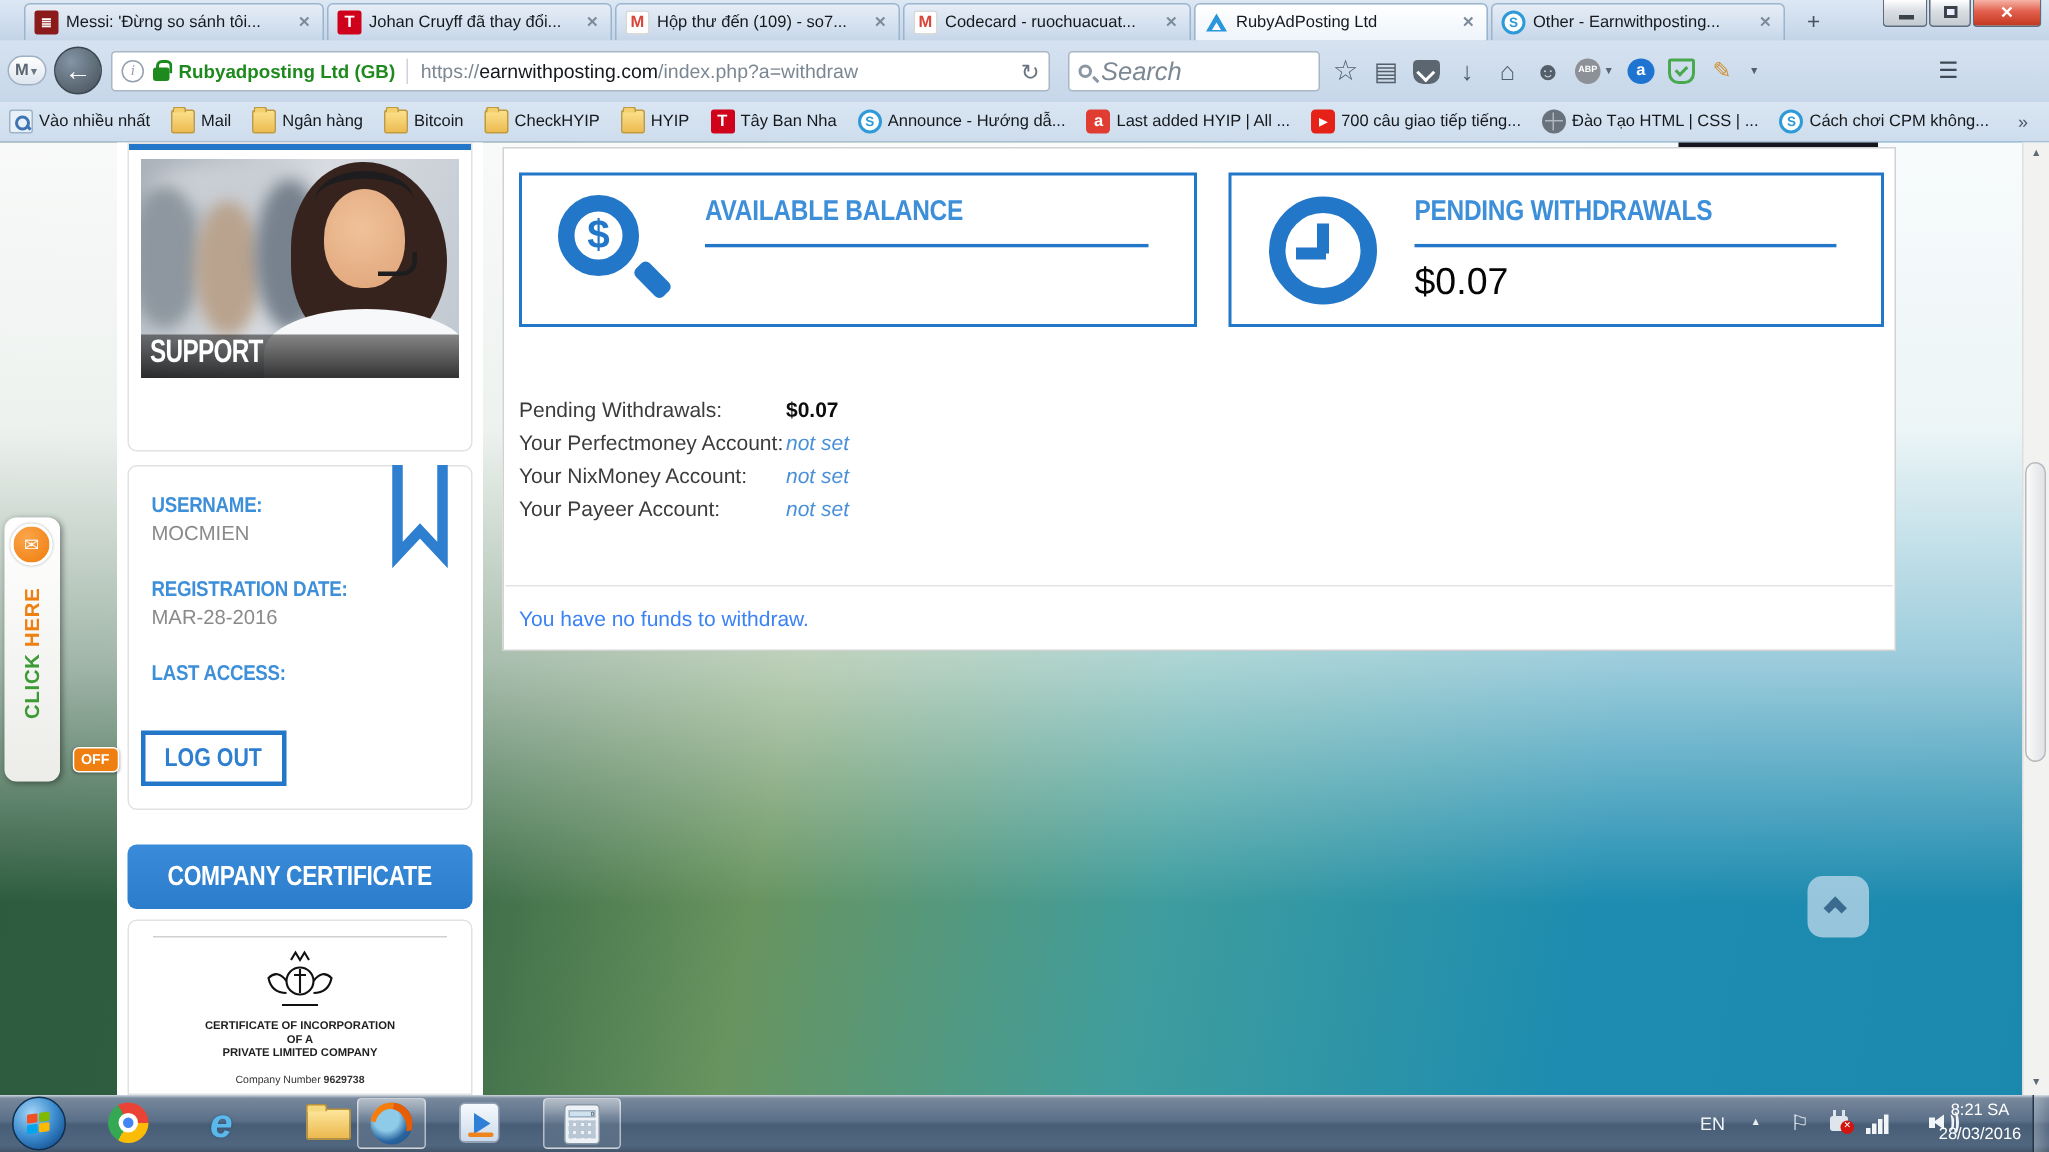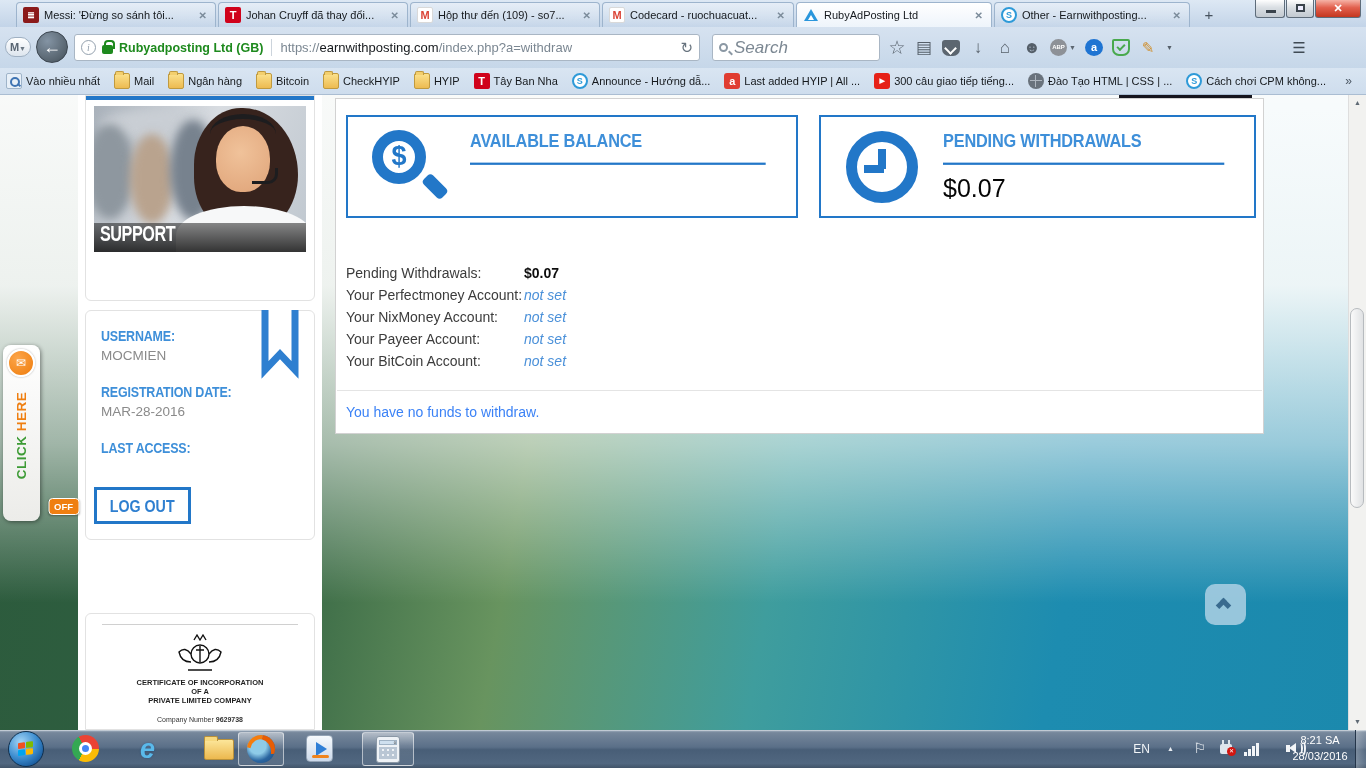--- a/index.html
+++ b/index.html
@@ -398,21 +398,21 @@
     <div class="bm">
         <span class="fav fav-coin">S</span>
         <span>Announce - Hướng dẫ...</span>
       </div>
     <div class="bm">
         <span class="fav fav-reda">a</span>
         <span>Last added HYIP | All ...</span>
       </div>
     <div class="bm">
         <span class="fav fav-youtube">▶</span>
-        <span>300 câu giao tiếp tiếng...</span>
+        <span>700 câu giao tiếp tiếng...</span>
       </div>
     <div class="bm">
         <span class="fav fav-globe"></span>
         <span>Đào Tạo HTML | CSS | ...</span>
       </div>
     <div class="bm">
         <span class="fav fav-coin">S</span>
         <span>Cách chơi CPM không...</span>
       </div>
     <div class="bm bm-overflow">
@@ -447,21 +447,20 @@
           <div class="card-title">PENDING WITHDRAWALS</div>
           <div class="card-amount">$0.07</div>
         </div>
       </div>
 
       <div class="details">
         <div class="drow"><span class="dlabel">Pending Withdrawals:</span><span class="v-bold">$0.07</span></div>
         <div class="drow"><span class="dlabel">Your Perfectmoney Account:</span><span class="v-notset">not set</span></div>
         <div class="drow"><span class="dlabel">Your NixMoney Account:</span><span class="v-notset">not set</span></div>
         <div class="drow"><span class="dlabel">Your Payeer Account:</span><span class="v-notset">not set</span></div>
-        <div class="drow"><span class="dlabel">Your BitCoin Account:</span><span class="v-notset">not set</span></div>
       </div>
       <div class="mb-hr"></div>
       <div class="message">You have no funds to withdraw.</div>
     </div>
 
     <div class="sb-card sb-top">
       <div class="blue-topline"></div>
       <div class="support">
         <div class="blob b4"></div>
           <div class="blob b1"></div>
@@ -481,20 +480,21 @@
         <path d="M5 -8 H35 V60 L20 44 L5 60 Z" fill="#ffffff" stroke="#2e7fd0" stroke-width="7"></path>
       </svg>
       <span class="sb-label" style="top:18px;">USERNAME:</span>
       <span class="sb-value" style="top:37px;">MOCMIEN</span>
       <span class="sb-label" style="top:74px;">REGISTRATION DATE:</span>
       <span class="sb-value" style="top:93px;">MAR-28-2016</span>
       <span class="sb-label" style="top:130px;">LAST ACCESS:</span>
       <div class="logout-btn"><span>LOG OUT</span></div>
     </div>
 
+    <div class="sb-certbtn"><span>COMPANY CERTIFICATE</span></div>
     <div class="sb-card sb-cert">
       <div class="cert-topline"></div>
       <svg class="crest" width="60" height="44" viewBox="0 0 60 44">
         <g fill="none" stroke="#111" stroke-width="1.4">
           <circle cx="30" cy="24" r="9"></circle>
           <path d="M24 10 l3 -5 l3 5 l3 -5 l3 5"></path>
           <path d="M21 24 q-6 -8 -12 -2 q2 10 12 10"></path>
           <path d="M39 24 q6 -8 12 -2 q-2 10 -12 10"></path>
           <path d="M18 40 h24"></path>
           <path d="M26 20 h8 M30 16 v16"></path>

